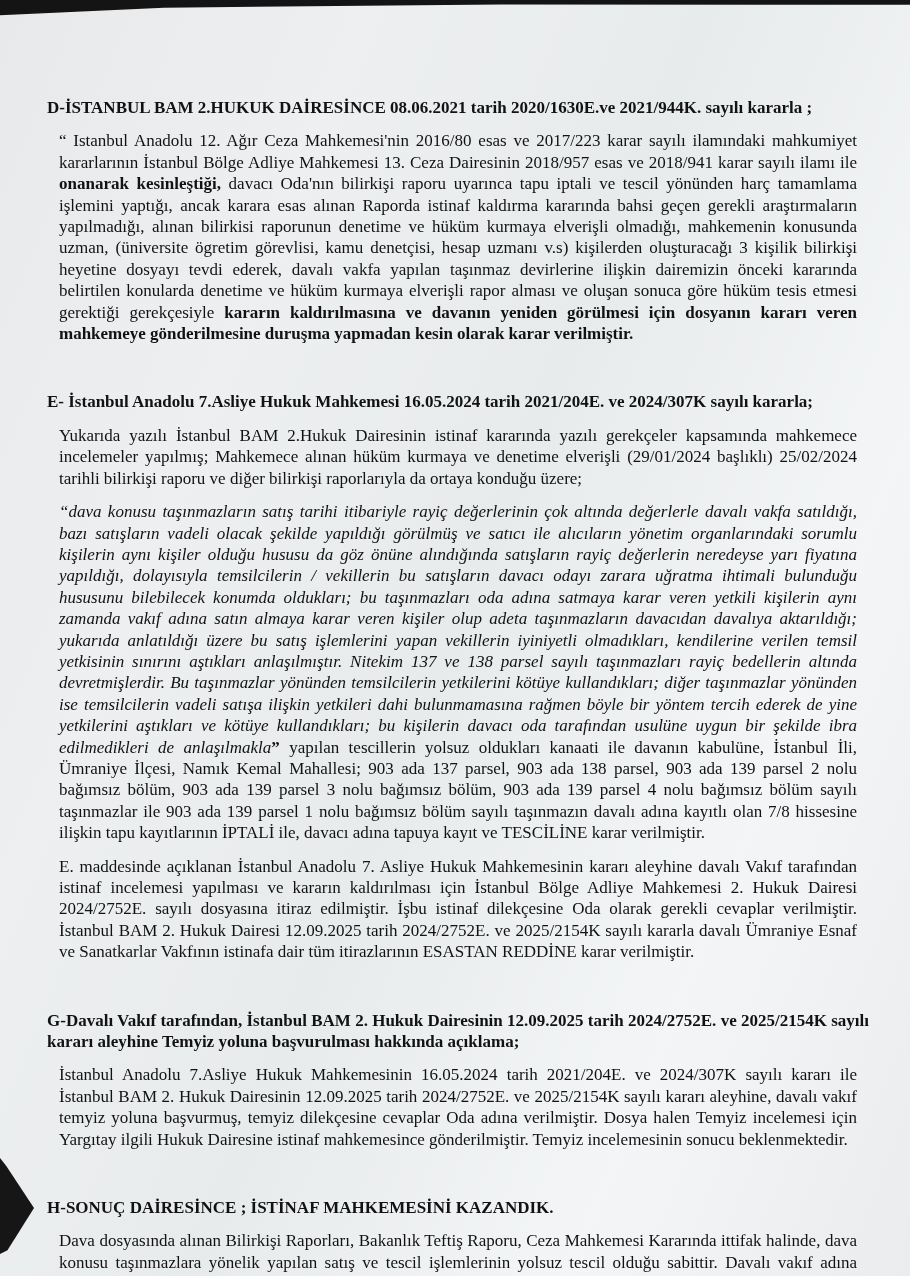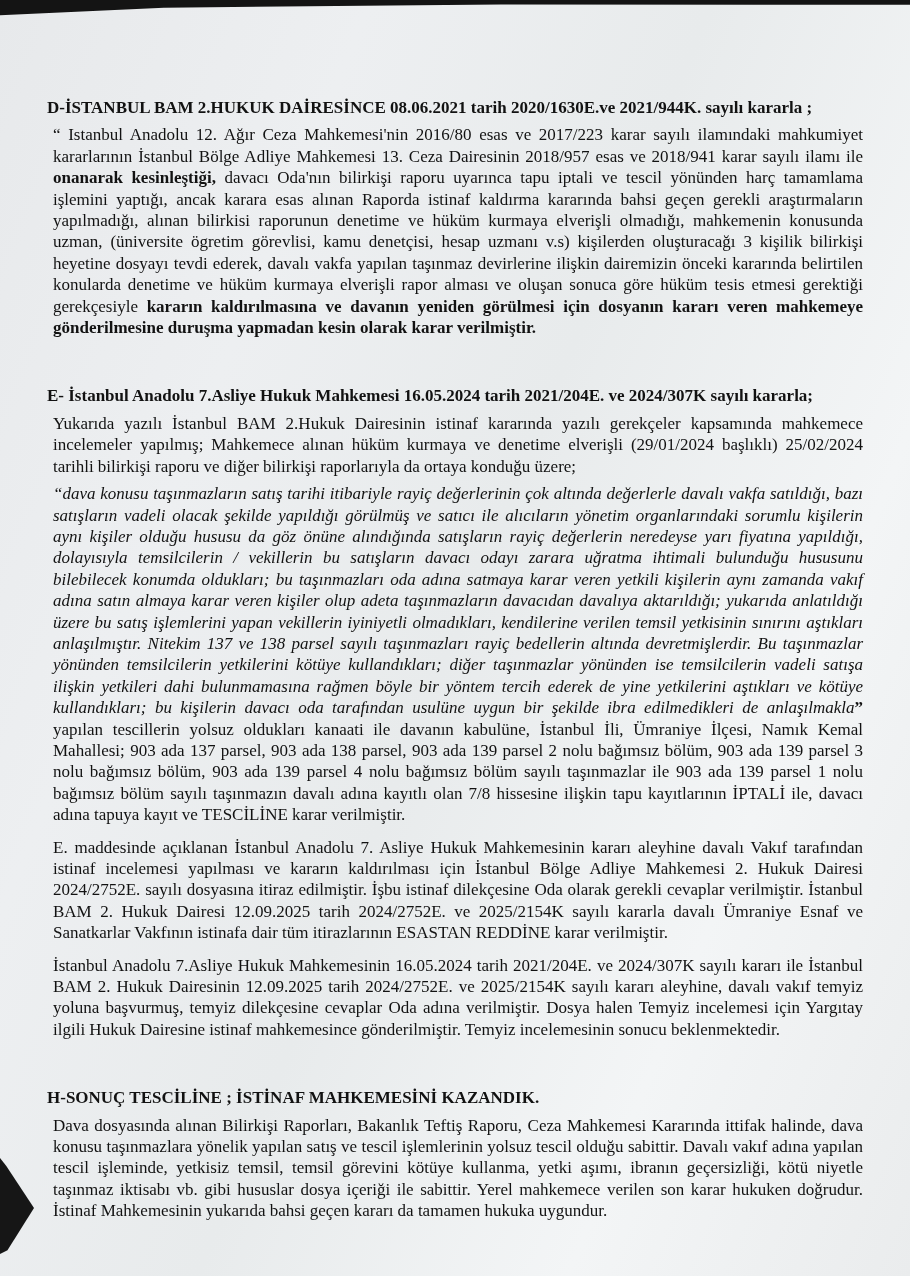--- a/index.html
+++ b/index.html
@@ -30,21 +30,21 @@
   .content {
     position: absolute;
     left: 47px;
     top: 50px;
     width: 822px;
     font-size: 17px;
     line-height: 21.4px;
     text-align: justify;
   }
   .section { margin: 0 0 11px 0; }
-  .para { margin: 6px; }
+  .para { margin: 12px; }
   .heading { font-weight: bold; margin-top: 47px; }
   .run-b { font-weight: bold; }
   .run-i { font-style: italic; }
 </style>
 </head>
 <body>
 
 <div class="scan-edge-top"></div>
 <div class="scan-edge-bottom-left"></div>
 
@@ -59,22 +59,23 @@
     <div class="heading">E- İstanbul Anadolu 7.Asliye Hukuk Mahkemesi  16.05.2024 tarih 2021/204E. ve 2024/307K sayılı kararla;</div>
     <p class="para">Yukarıda yazılı  İstanbul BAM 2.Hukuk Dairesinin istinaf kararında yazılı gerekçeler kapsamında mahkemece incelemeler yapılmış; Mahkemece alınan hüküm kurmaya ve denetime elverişli (29/01/2024 başlıklı) 25/02/2024 tarihli bilirkişi raporu ve diğer bilirkişi raporlarıyla da ortaya konduğu üzere;</p>
     <p class="para"><span class="run-i">“dava konusu taşınmazların satış tarihi itibariyle rayiç değerlerinin çok altında değerlerle davalı vakfa satıldığı, bazı satışların vadeli olacak şekilde yapıldığı görülmüş ve satıcı ile alıcıların yönetim organlarındaki sorumlu kişilerin aynı kişiler olduğu hususu da göz önüne alındığında satışların rayiç değerlerin neredeyse yarı fiyatına yapıldığı, dolayısıyla temsilcilerin / vekillerin bu satışların davacı odayı zarara uğratma ihtimali bulunduğu hususunu bilebilecek konumda oldukları; bu taşınmazları oda adına satmaya karar veren yetkili kişilerin aynı zamanda vakıf adına satın almaya karar veren kişiler olup adeta taşınmazların davacıdan davalıya aktarıldığı; yukarıda anlatıldığı üzere bu satış işlemlerini yapan vekillerin iyiniyetli olmadıkları, kendilerine verilen temsil yetkisinin sınırını aştıkları anlaşılmıştır. Nitekim 137 ve 138 parsel sayılı taşınmazları rayiç bedellerin altında devretmişlerdir. Bu taşınmazlar yönünden temsilcilerin yetkilerini kötüye kullandıkları; diğer taşınmazlar yönünden ise temsilcilerin vadeli satışa ilişkin yetkileri dahi bulunmamasına rağmen böyle bir yöntem tercih ederek de yine yetkilerini aştıkları ve kötüye kullandıkları; bu kişilerin davacı oda tarafından usulüne uygun bir şekilde ibra edilmedikleri de anlaşılmakla</span><span class="run-b">”</span><span> yapılan tescillerin yolsuz oldukları kanaati ile davanın kabulüne, İstanbul İli, Ümraniye İlçesi, Namık Kemal Mahallesi; 903 ada 137 parsel, 903 ada 138 parsel, 903 ada 139 parsel 2 nolu bağımsız bölüm, 903 ada 139 parsel 3 nolu bağımsız bölüm, 903 ada 139 parsel 4 nolu bağımsız bölüm sayılı taşınmazlar ile 903 ada 139 parsel 1 nolu bağımsız bölüm sayılı taşınmazın davalı adına kayıtlı olan 7/8 hissesine ilişkin tapu kayıtlarının İPTALİ ile, davacı adına tapuya kayıt ve TESCİLİNE karar verilmiştir.</span></p>
   </div>
 
   <div class="section">
     <p class="para">E. maddesinde açıklanan İstanbul Anadolu 7. Asliye Hukuk Mahkemesinin kararı aleyhine  davalı Vakıf tarafından istinaf incelemesi yapılması ve kararın kaldırılması için İstanbul Bölge Adliye Mahkemesi 2. Hukuk Dairesi 2024/2752E. sayılı dosyasına itiraz edilmiştir. İşbu istinaf dilekçesine Oda olarak gerekli cevaplar verilmiştir. İstanbul BAM 2. Hukuk Dairesi 12.09.2025 tarih 2024/2752E. ve 2025/2154K sayılı kararla davalı Ümraniye Esnaf ve Sanatkarlar Vakfının istinafa dair tüm itirazlarının ESASTAN REDDİNE karar verilmiştir.</p>
   </div>
 
   <div class="section">
+    <div class="heading">G-Davalı Vakıf tarafından, İstanbul BAM 2. Hukuk Dairesinin 12.09.2025 tarih 2024/2752E. ve 2025/2154K sayılı kararı aleyhine Temyiz yoluna başvurulması hakkında açıklama;</div>
     <p class="para">İstanbul Anadolu 7.Asliye Hukuk Mahkemesinin  16.05.2024 tarih 2021/204E. ve 2024/307K sayılı kararı ile İstanbul BAM 2. Hukuk Dairesinin 12.09.2025 tarih 2024/2752E. ve 2025/2154K sayılı kararı aleyhine, davalı vakıf temyiz yoluna başvurmuş, temyiz dilekçesine cevaplar Oda adına verilmiştir. Dosya halen Temyiz incelemesi için Yargıtay ilgili Hukuk Dairesine  istinaf mahkemesince gönderilmiştir. Temyiz incelemesinin sonucu beklenmektedir.</p>
   </div>
 
   <div class="section">
-    <div class="heading">H-SONUÇ TESCİLİNE ; İSTİNAF MAHKEMESİNİ KAZANDIK.</div>
+    <div class="heading">H-SONUÇ DAİRESİNCE ; İSTİNAF MAHKEMESİNİ KAZANDIK.</div>
     <p class="para">Dava dosyasında alınan Bilirkişi Raporları, Bakanlık Teftiş Raporu, Ceza Mahkemesi Kararında ittifak halinde, dava konusu taşınmazlara yönelik yapılan satış ve tescil işlemlerinin  yolsuz tescil olduğu sabittir. Davalı vakıf adına yapılan tescil işleminde, yetkisiz temsil,  temsil görevini kötüye kullanma, yetki aşımı, ibranın geçersizliği, kötü niyetle taşınmaz iktisabı  vb. gibi hususlar dosya içeriği ile sabittir. Yerel mahkemece verilen son karar hukuken doğrudur. İstinaf Mahkemesinin yukarıda bahsi geçen kararı da tamamen hukuka uygundur.</p>
   </div>
 
 
 </div>
 
 </body></html>

